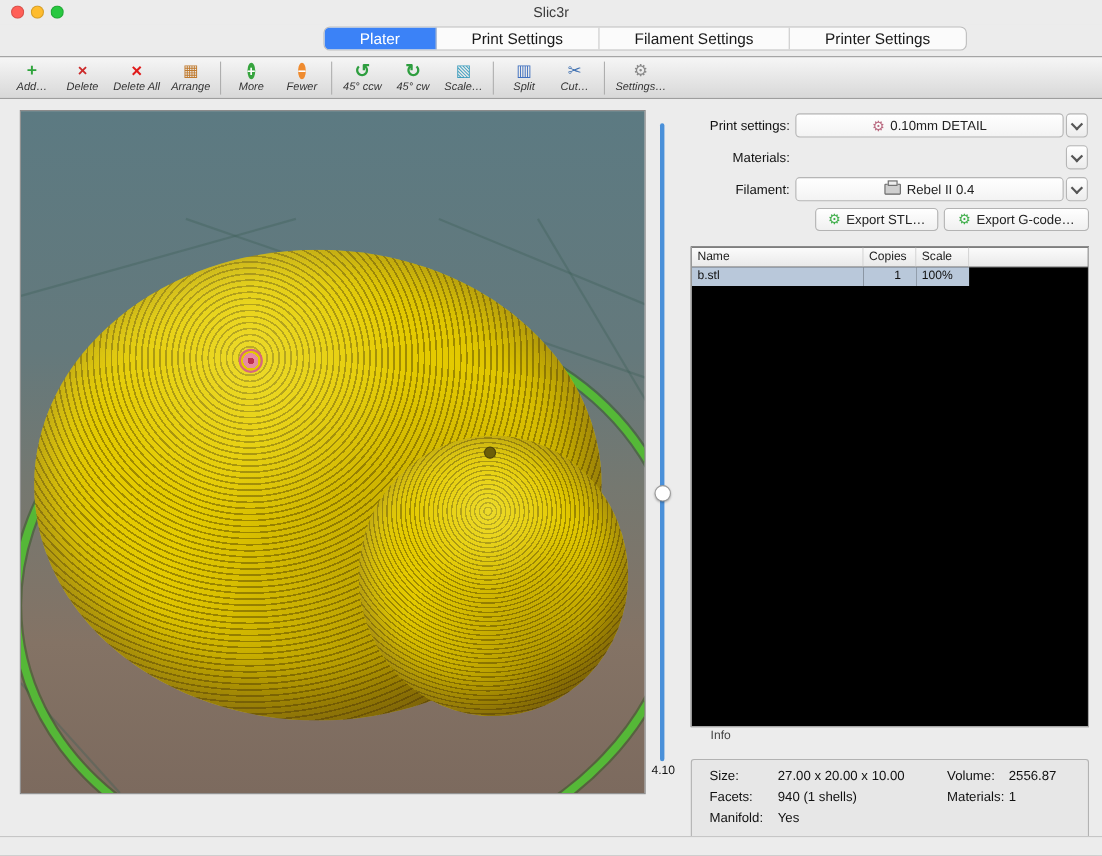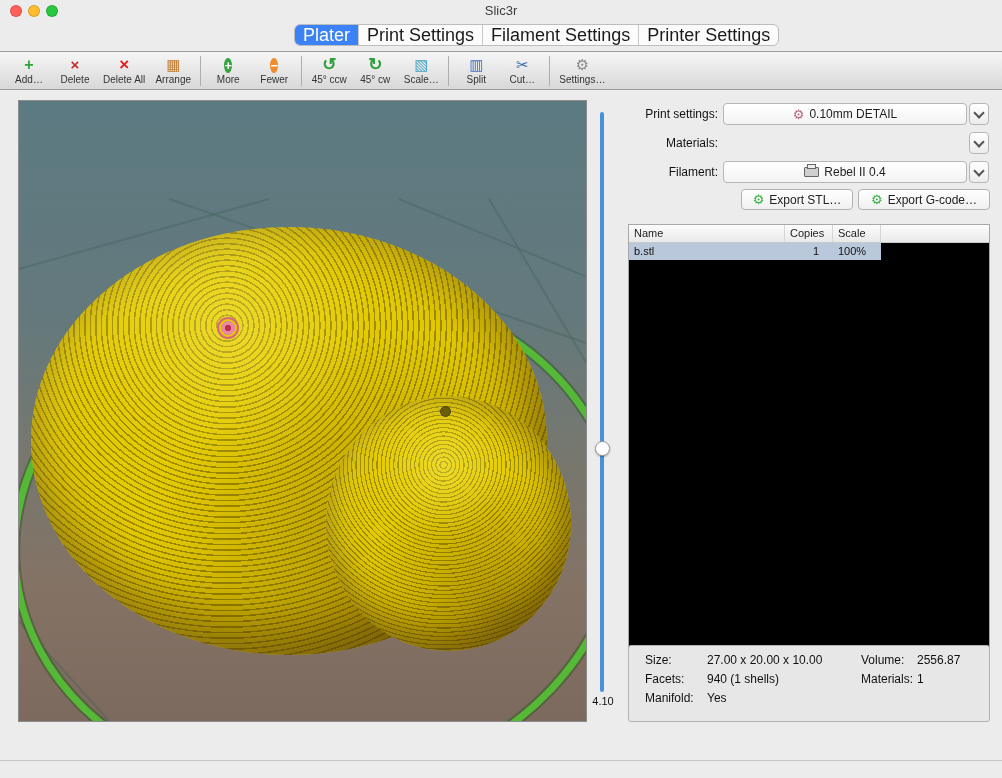--- a/index.html
+++ b/index.html
@@ -9,31 +9,31 @@
   
   .titlebar{position:absolute;left:0;top:0;width:100%;height:22px;background:#ececec;}
   .tl{position:absolute;top:5px;width:12px;height:12px;border-radius:50%;border:1px solid rgba(0,0,0,.15);box-sizing:border-box;}
   .tl.red{left:10px;background:#ff5f57;}
   .tl.yellow{left:28px;background:#febc2e;}
   .tl.green{left:46px;background:#28c840;}
   .title{position:absolute;left:0;top:3px;width:100%;text-align:center;font-size:13px;color:#3c3c3c;}
   
   .seg{position:absolute;left:294px;top:24px;height:22px;display:flex;border:1px solid #bdbdbd;
     border-radius:6px;overflow:hidden;background:#fbfbfb;box-sizing:border-box;}
-  .seg .sg{padding:0 8px;line-height:20px;font-size:18px;color:#1a1a1a;border-right:1px solid #c9c9c9;cursor:default;white-space:nowrap;}
+  .seg .sg{padding:0 32px;line-height:20px;font-size:14px;color:#1a1a1a;border-right:1px solid #c9c9c9;cursor:default;white-space:nowrap;}
   .seg .sg:last-child{border-right:none;}
   .seg .sg.active{background:#3b82f7;color:#fff;}
   
   .toolbar{position:absolute;left:0;top:51px;width:100%;height:39px;box-sizing:border-box;
     border-top:1px solid #9e9e9e;border-bottom:1px solid #9e9e9e;
     background:linear-gradient(#f6f6f6,#d8d8d8);display:flex;align-items:center;padding-left:6px;}
   .titem{display:flex;flex-direction:column;align-items:center;justify-content:center;
     min-width:36px;padding:1px 5px;height:34px;cursor:default;}
   .ticon{height:17px;font-size:15px;line-height:17px;}
-  .tlabel{font-size:10px;color:#333;margin-top:1px;white-space:nowrap;}
+  .tlabel{font-size:10px;color:#333;margin-top:1px;white-space:nowrap;font-style:italic;}
   .tsep{width:1px;height:30px;background:#aeaeae;margin:0 4px;}
   .i-add{color:#2fa43c;font-weight:bold;font-size:16px;}
   .i-del{color:#cc2a2a;font-weight:bold;}
   .i-delall{color:#e01b1b;font-weight:bold;font-size:17px;}
   .i-arrange{color:#c07a2d;}
   .circ{width:15px;height:15px;border-radius:50%;color:#fff;font-size:13px;line-height:15px;text-align:center;font-weight:bold;}
   .circ.green{background:#36a43e;}
   .circ.orange{background:#ef8b2f;}
   .i-rot{color:#2e9e3f;font-size:17px;font-weight:bold;}
   .i-scale{color:#3f9fbf;}
@@ -93,21 +93,21 @@
   .c.name{width:156px;padding-left:5px;border-right:1px solid #d6d6d6;}
   .c.copies{width:48px;padding-left:5px;border-right:1px solid #d6d6d6;}
   .c.scale{width:48px;padding-left:5px;border-right:1px solid #d6d6d6;}
   .c.rest{flex:1;}
   .trow{display:flex;height:17px;font-size:11px;color:#111;}
   .trow .c{border-right:none;}
   .trow .hl{background:#b9c8da;}
   .trow .c.copies{text-align:right;padding-right:14px;padding-left:0;}
   
   .info-title{position:absolute;left:646px;top:663px;font-size:11px;color:#444;}
-  .infobox{position:absolute;left:628px;top:645px;width:362px;height:77px;border:1px solid #b2b2b2;border-radius:3px;
+  .infobox{position:absolute;left:628px;top:690px;width:362px;height:77px;border:1px solid #b2b2b2;border-radius:3px;
     background:#e7e7e7;box-sizing:border-box;font-size:12px;color:#111;}
   .infobox span{position:absolute;white-space:nowrap;}
   .il1{left:16px;} .iv1{left:78px;} .il2{left:232px;} .iv2{left:288px;}
   .ir1{top:7px;} .ir2{top:26px;} .ir3{top:45px;}
   
   .statusbar{position:absolute;left:0;top:760px;width:100%;height:18px;background:#ececec;border-top:1px solid #c6c6c6;}
 </style>
 </head>
 <body>
 

